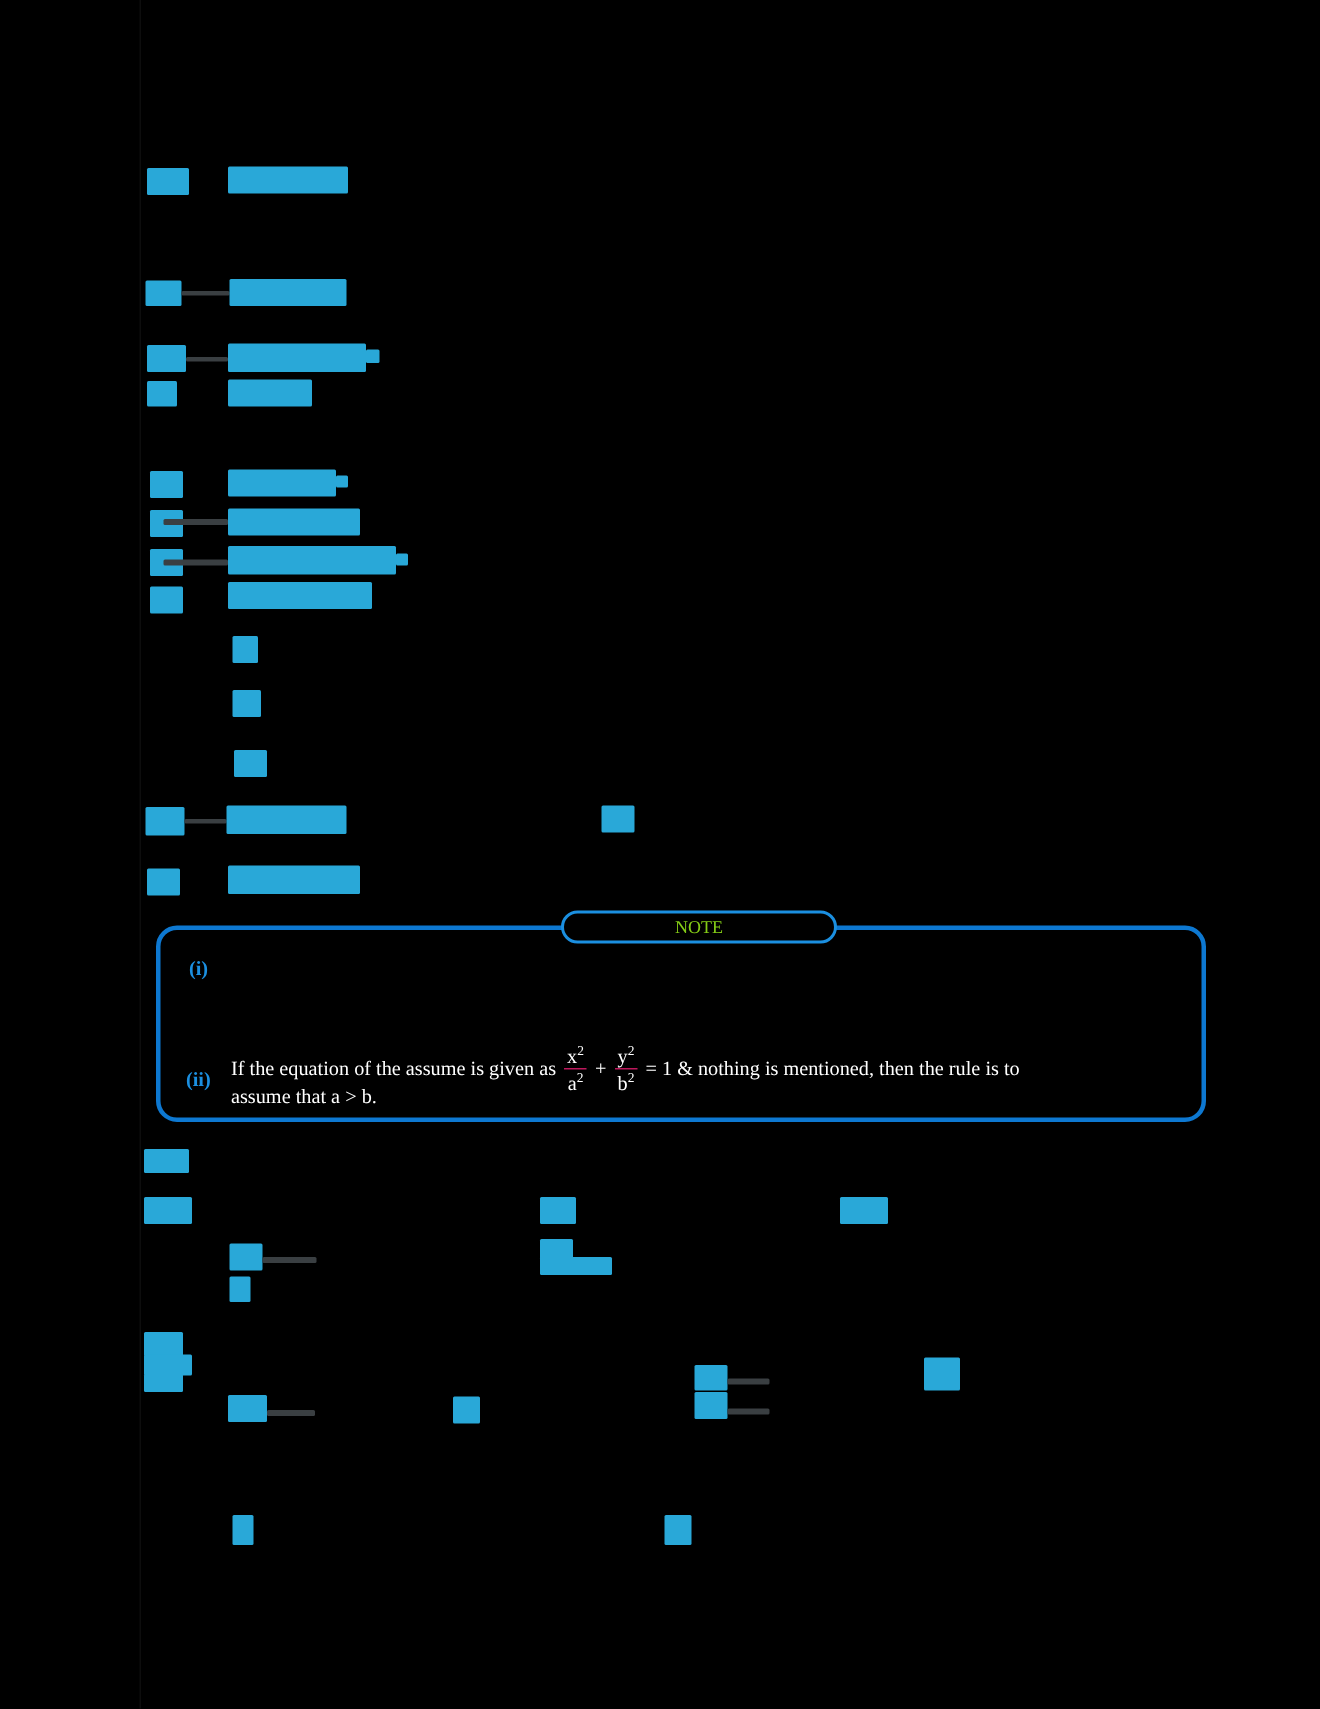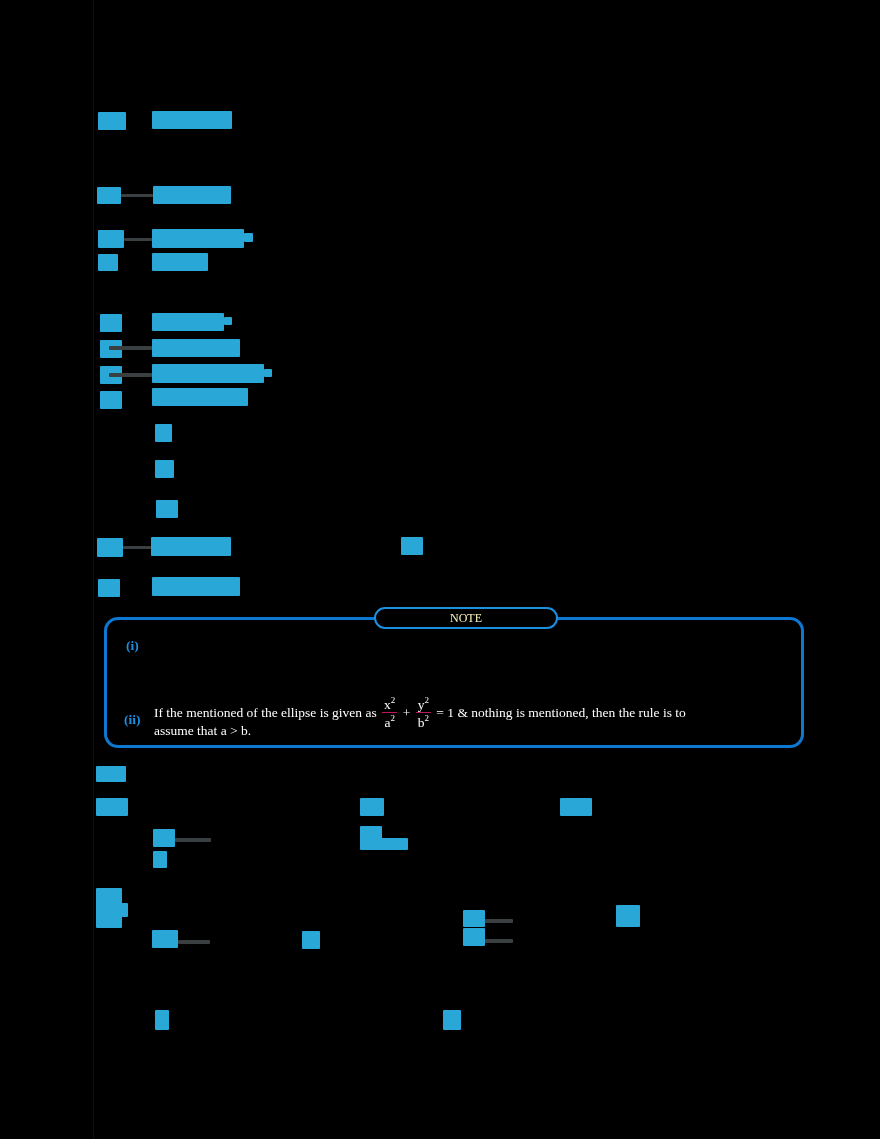--- a/index.html
+++ b/index.html
@@ -65,21 +65,21 @@
     box-sizing: border-box;
   }
   .note-tab-label {
     position: absolute;
     left: 0; top: 0;
     width: 100%;
     height: 100%;
     line-height: 18px;
     text-align: center;
     font-size: 12px;
-    color: #fef9c3;
+    color: #84cc16;
     font-family: "Liberation Serif", serif;
   }
   .note-item {
     position: absolute;
     color: #ffffff;
     font-size: 13.5px;
     line-height: 1.55;
     text-align: justify;
     font-family: "Liberation Serif", serif;
   }
@@ -192,21 +192,21 @@
   <div class="note-box"></div>
 
   <div class="note-tab">
     <div class="note-tab-label">NOTE</div>
   </div>
 
   <div class="note-marker note-i1-marker">(i)</div>
 
   <div class="note-marker note-i2-marker">(ii)</div>
   <div class="note-item note-i2">
-    <span>If the mentioned of the ellipse is given as</span>
+    <span>If the equation of the assume is given as</span>
     <span class="frac">
       <span class="num">x<sup>2</sup></span>
       <span class="den">a<sup>2</sup></span>
     </span>
     <span>+</span>
     <span class="frac">
       <span class="num">y<sup>2</sup></span>
       <span class="den">b<sup>2</sup></span>
     </span>
     <span>= 1</span>

